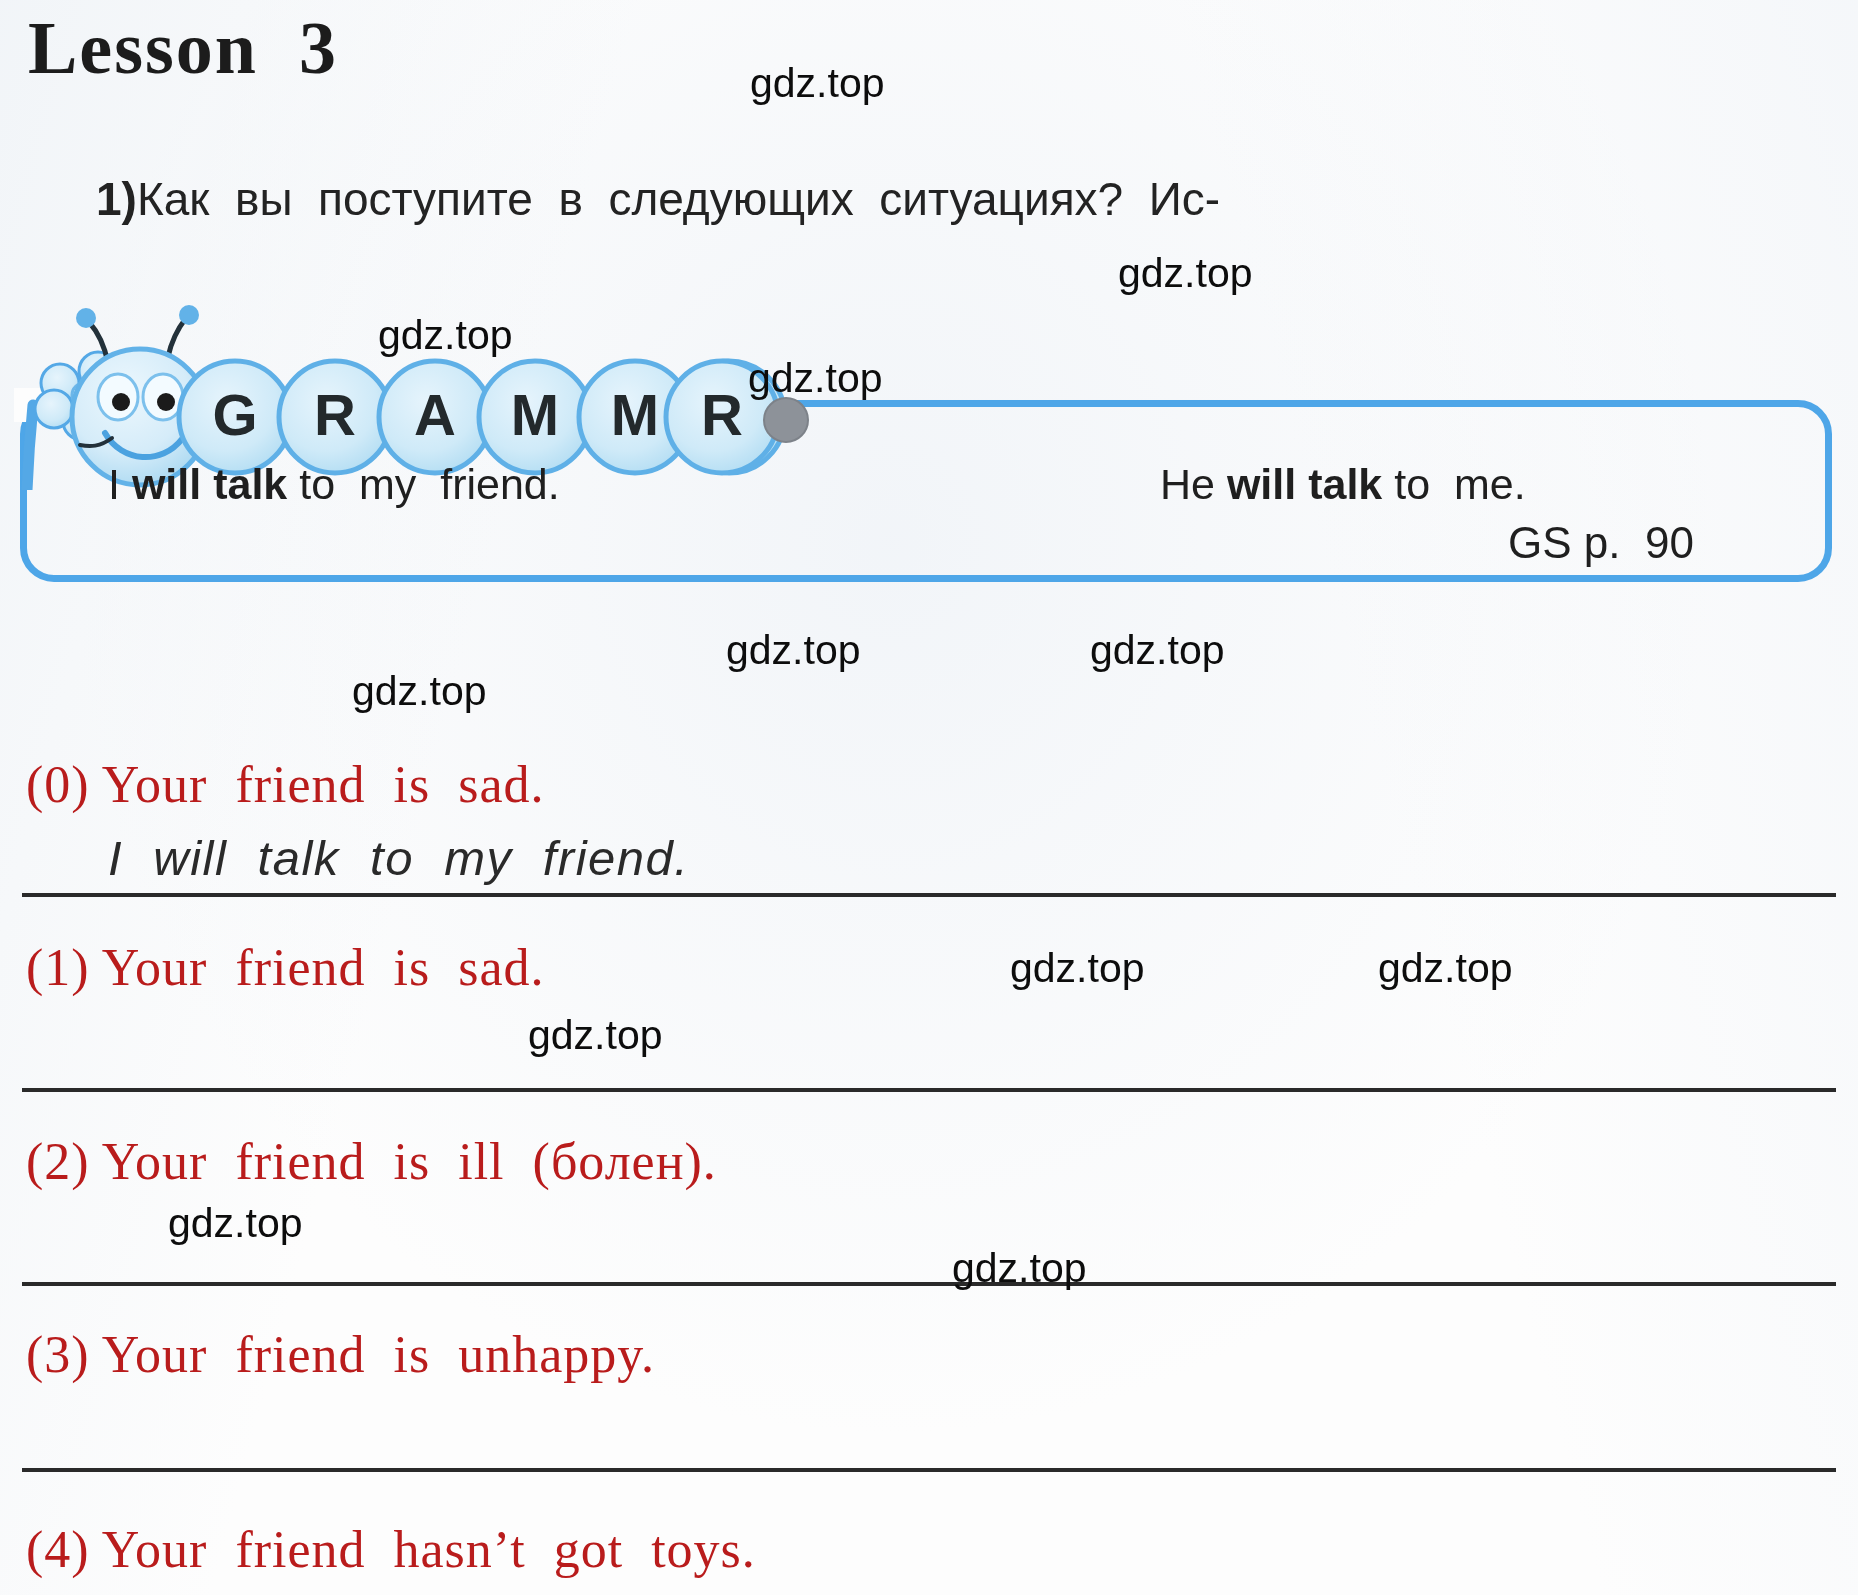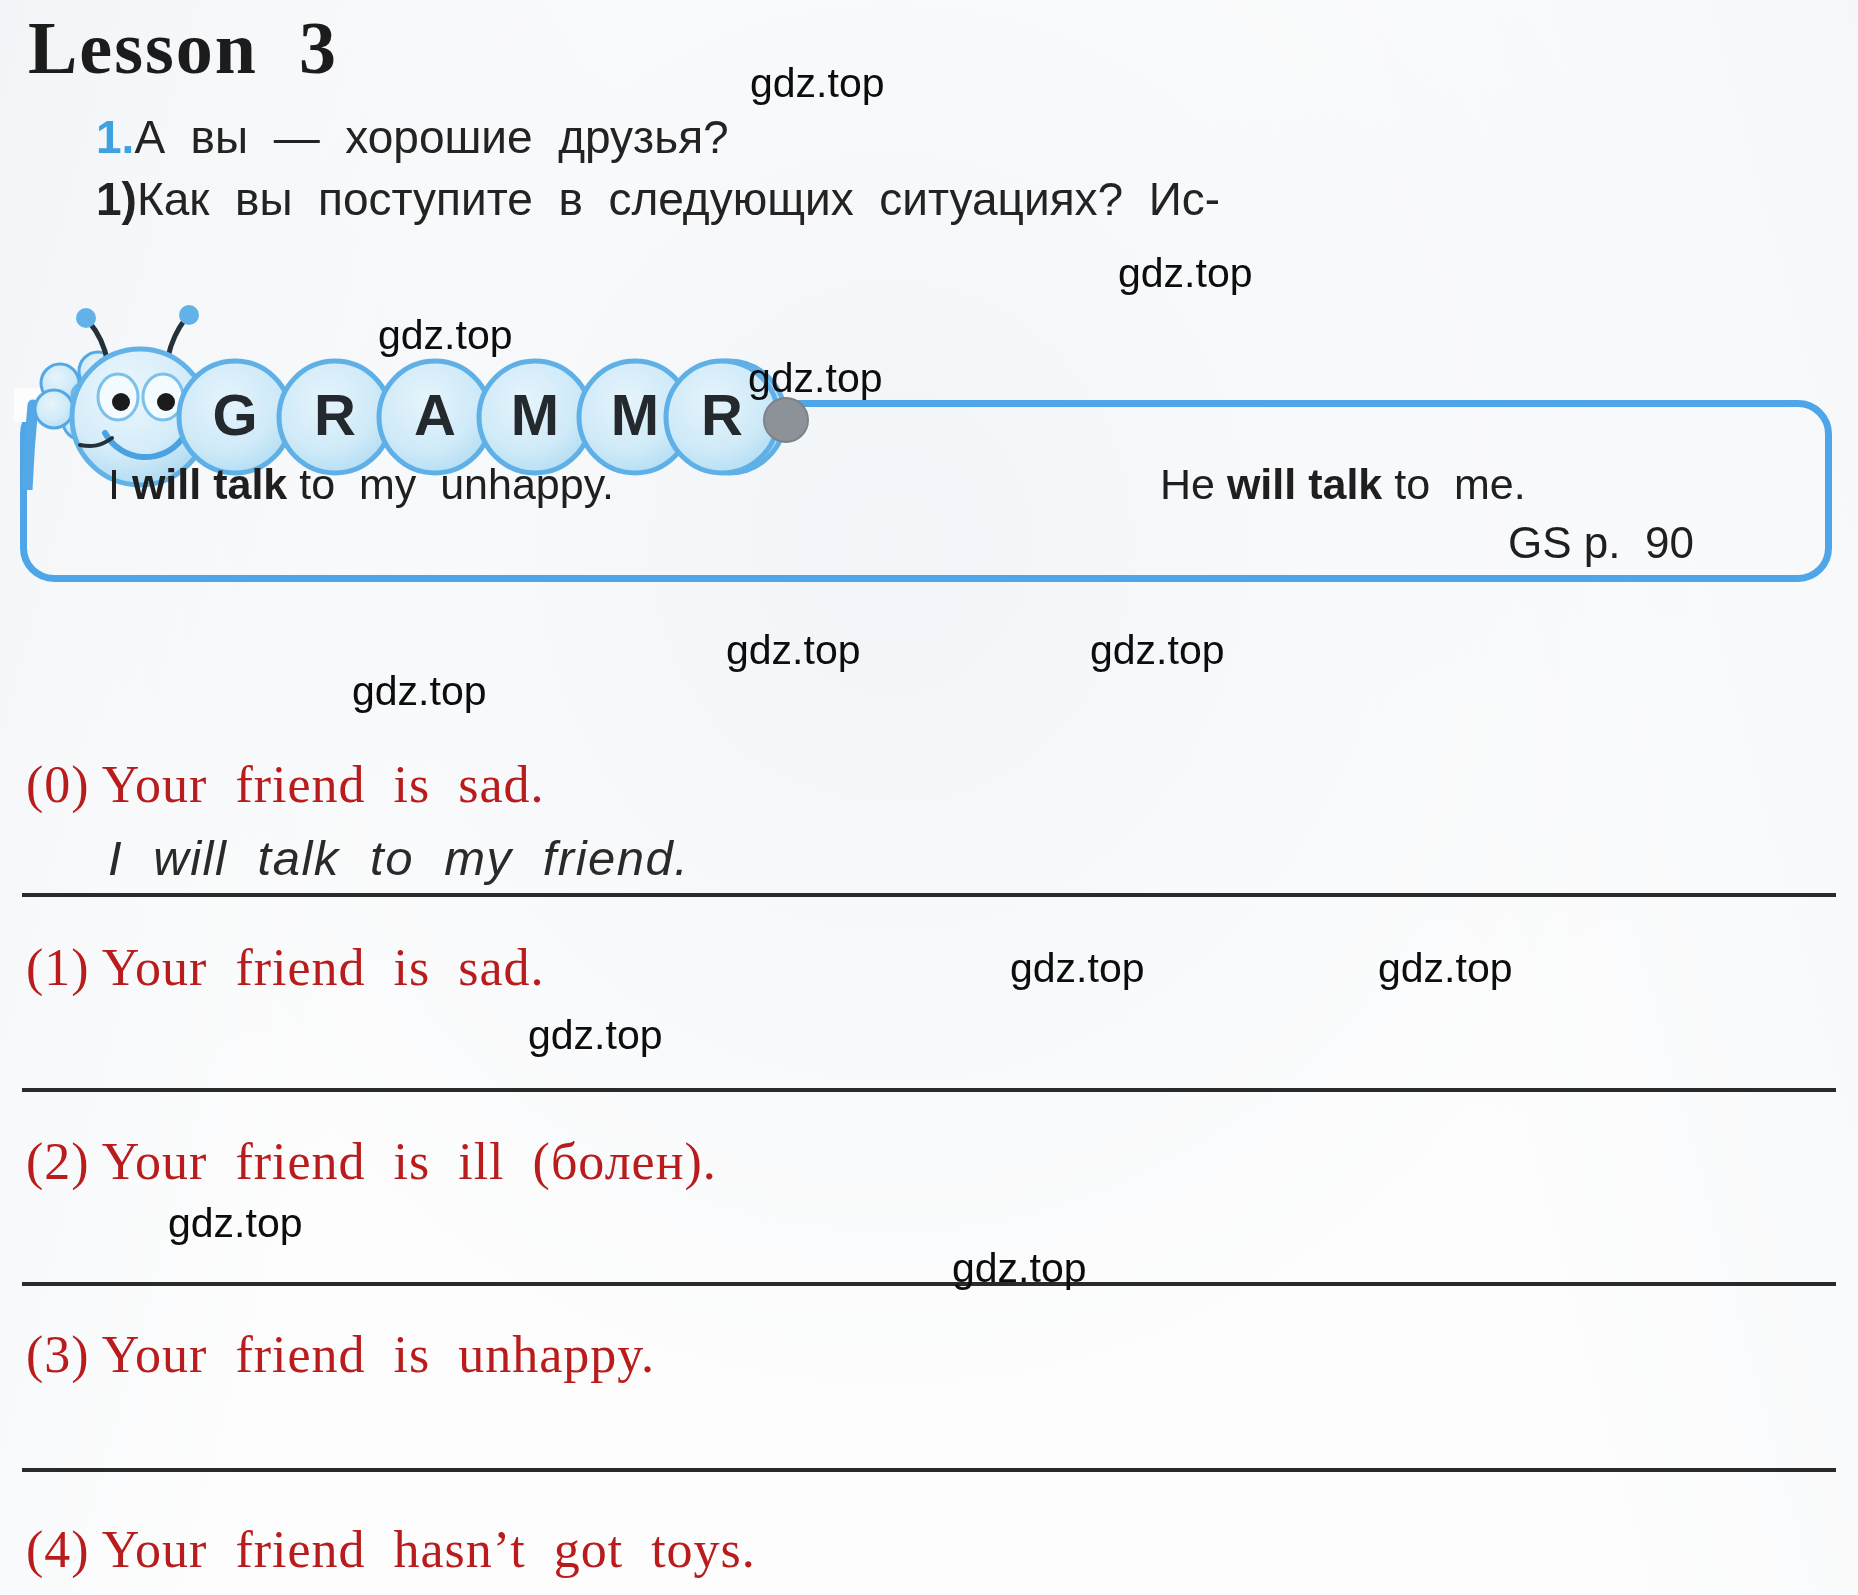--- a/index.html
+++ b/index.html
@@ -151,21 +151,20 @@
 </style>
 </head>
 <body>
 
 <div id="page">
 
   <div class="grain"></div>
 
   <div class="lesson-title">Lesson  3</div>
 
-  <div class="ru ru-1"><span class="marker">1.</span><span>А  вы  —  хорошие  друзья?</span></div>
 
   <div class="ru ru-2"><span class="marker-dark">1)</span><span>Как  вы  поступите  в  следующих  ситуациях?  Ис-</span></div>
 
 
   <div class="grammar-box"></div>
   <div class="box-mask"></div>
 
   <div class="cat">
     <svg width="790" height="185" viewBox="0 0 790 185" xmlns="http://www.w3.org/2000/svg">
       <defs>
@@ -251,21 +250,21 @@
         </radialGradient>
       </defs>
       <g>
         <circle cx="82" cy="112" r="56" fill="url(#segGrad2)" stroke="#5fb0e7" stroke-width="5"></circle>
         <text x="82" y="130" font-family="'Liberation Sans','DejaVu Sans',sans-serif" font-size="58" font-weight="bold" fill="#23292c" text-anchor="middle">R</text>
       </g>
       <circle cx="146" cy="115" r="22" fill="#8d9299" stroke="#7d8289" stroke-width="2"></circle>
     </svg>
   </div>
 
-  <div class="grammar-line gl-left"><span>I </span><span class="bld">will</span><span> </span><span class="bld">talk</span><span> to  my  unhappy.</span></div>
+  <div class="grammar-line gl-left"><span>I </span><span class="bld">will</span><span> </span><span class="bld">talk</span><span> to  my  friend.</span></div>
 
   <div class="grammar-line gl-right"><span>He </span><span class="bld">will</span><span> </span><span class="bld">talk</span><span> to  me.</span></div>
 
   <div class="grammar-line gl-gs">GS p.  90</div>
 
   <div class="item" style="left:26px; top:755px;"><span>(0)</span><span> </span><span>Your  friend  is  sad.</span></div>
   <div class="answer" style="left:108px; top:830px;">I  will  talk  to  my  friend.</div>
   <div class="rule" style="left:22px; top:893px; width:1814px;"></div>
 
   <div class="item" style="left:26px; top:938px;"><span>(1)</span><span> </span><span>Your  friend  is  sad.</span></div>

